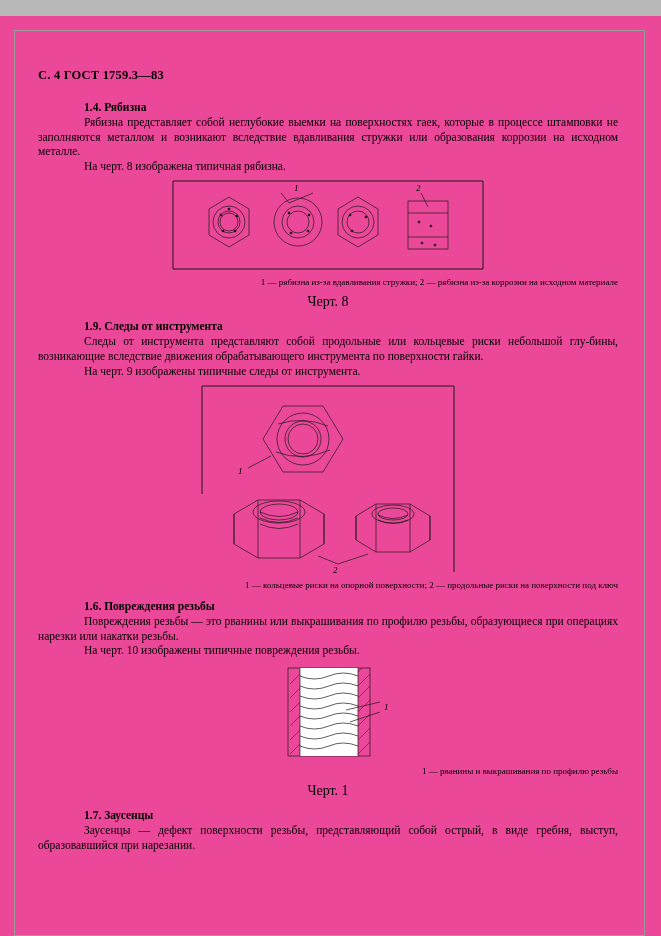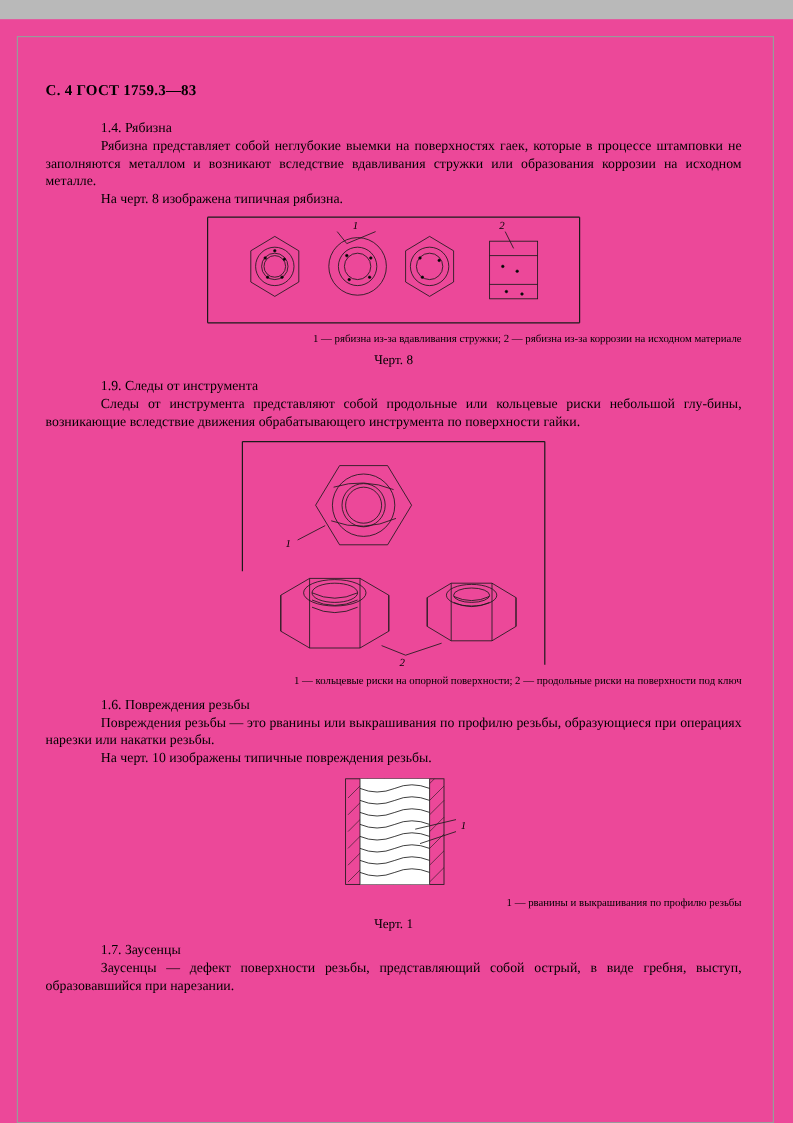--- a/index.html
+++ b/index.html
@@ -34,21 +34,21 @@
     width: 580px;
   }
   .header {
     font-size: 12.5px;
     font-weight: bold;
     margin-bottom: 18px;
     letter-spacing: 0.2px;
   }
   .sec-title {
     font-size: 11.5px;
-    font-weight: normal;
+    font-weight: bold;
     margin: 0 0 2px 0;
     padding-left: 46px;
   }
   p.body {
     font-size: 11.5px;
     line-height: 14.6px;
     margin: 0 0 0 0;
     text-align: justify;
     text-indent: 46px;
     hyphens: manual;
@@ -59,21 +59,21 @@
   .figwrap {
     margin: 6px 0 0 0;
     text-align: center;
   }
   .figcaption {
     font-size: 9px;
     text-align: right;
     margin-top: 6px;
   }
   .fignum {
-    font-size: 11px;
+    font-size: 14px;
     text-align: center;
     margin-top: 7px;
   }
   svg { display: block; margin: 0 auto; }
   .ln { stroke: #1a1a1a; fill: none; }
   .thin { stroke-width: 0.7; }
   .med { stroke-width: 1; }
   .hatch { stroke: #1a1a1a; stroke-width: 0.5; }
   text.lbl {
     font-family: "Liberation Serif", serif;
@@ -144,20 +144,21 @@
         <text class="lbl" x="253" y="12">2</text>
       </svg>
       <div class="figcaption">1 — рябизна из-за вдавливания стружки; 2 — рябизна из-за коррозии на исходном материале</div>
       <div class="fignum">Черт. 8</div>
     </div>
 
     <div class="gap-m"></div>
 
     <div class="sec-title">1.9. Следы от инструмента</div>
     <p class="body">Следы от инструмента представляют собой продольные или кольцевые риски небольшой глу-бины, возникающие вследствие движения обрабатывающего инструмента по поверхности гайки.</p>
+    <p class="body">На черт. 9 изображены типичные следы от инструмента.</p>
 
     <div class="figwrap">
       <svg width="280" height="190" viewBox="0 0 280 190">
         <line class="ln med" x1="14" y1="2" x2="266" y2="2"></line>
         <line class="ln med" x1="266" y1="2" x2="266" y2="188"></line>
         <line class="ln med" x1="14" y1="2" x2="14" y2="110"></line>
 
         <polygon class="ln thin" points="95,22 135,22 155,55 135,88 95,88 75,55"></polygon>
         <circle class="ln thin" cx="115" cy="55" r="26"></circle>
         <circle class="ln thin" cx="115" cy="55" r="18"></circle>

